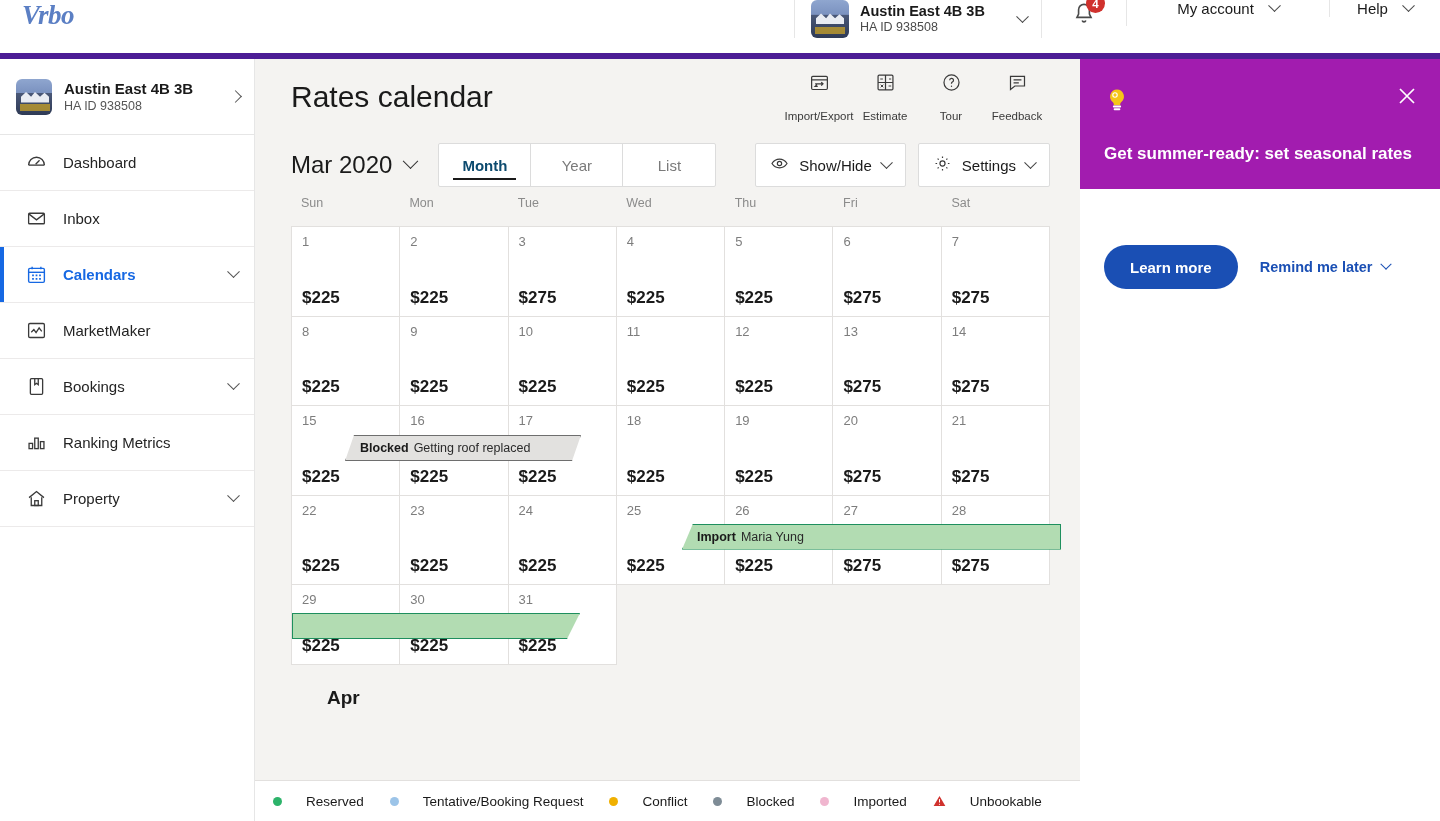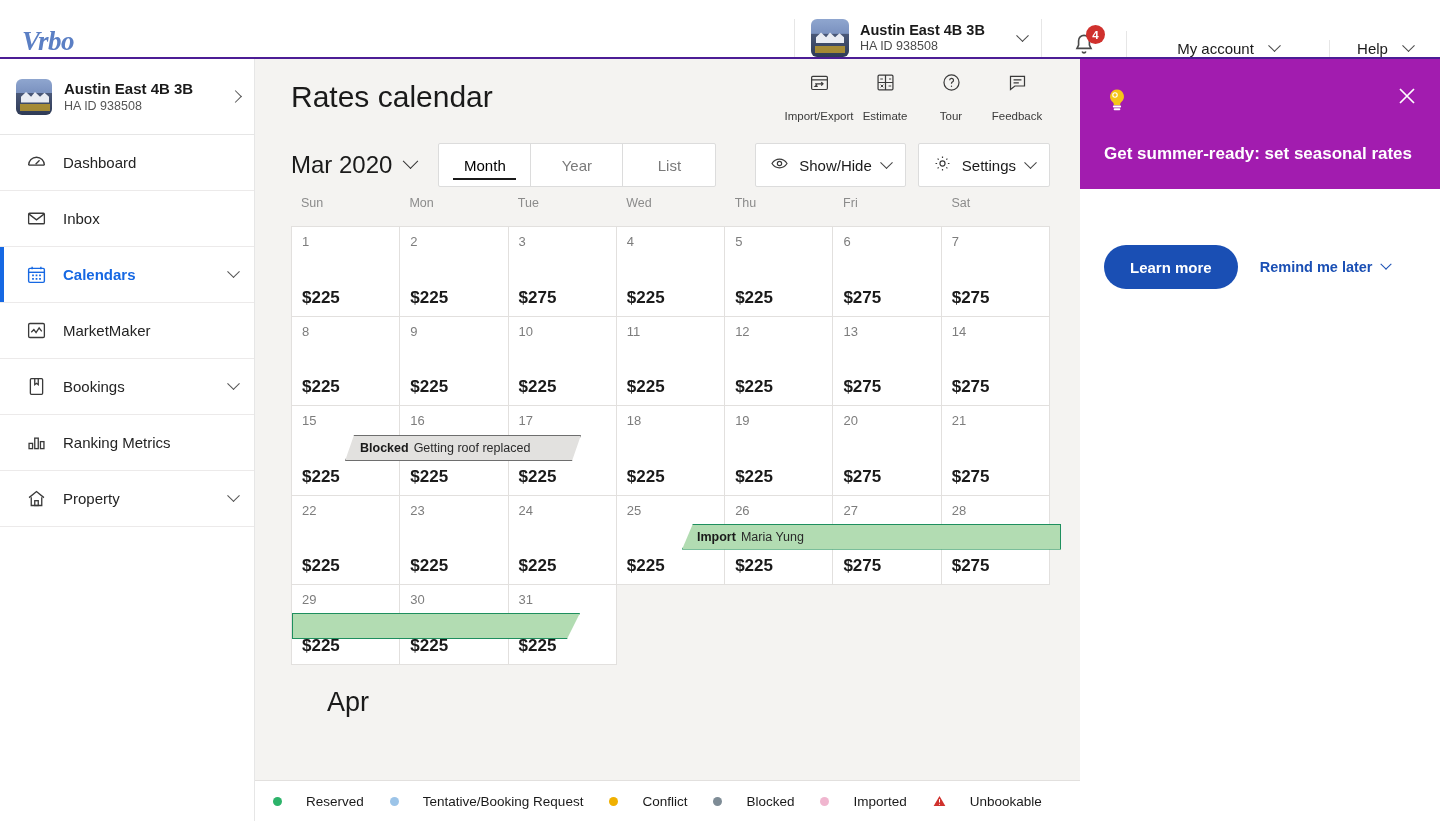--- a/index.html
+++ b/index.html
@@ -7,22 +7,22 @@
     width: 1440px; height: 821px;
     font-family: "Liberation Sans", sans-serif;
     background: #ffffff;
     overflow: hidden;
     -webkit-font-smoothing: antialiased;
   }
 
   
   .topbar {
     position: absolute; top: 0; left: 0; width: 1440px; height: 59px;
-    background: #fff; border-bottom: 2px solid #4c1d95;
-    display: flex; align-items: flex-end;
+    background: #fff; border-bottom: 6px solid #4c1d95;
+    display: flex; align-items: flex-start;
   }
   .logo {
     width: 120px; padding-left: 22px; display: flex; align-items: center;
   }
   .logo-text {
     font-family: "Liberation Serif", serif;
     font-size: 27px; font-weight: bold; font-style: italic;
     color: #5b7fc4; letter-spacing: -0.5px;
   }
   .topbar-spacer { flex: 1; }
@@ -134,21 +134,21 @@
     width: 11px; height: 11px; border-right: 1.8px solid #333; border-bottom: 1.8px solid #333;
     transform: rotate(45deg) translate(-3px,-3px);
   }
   .tabs { display: flex; background: #fff; border: 1px solid #dcdcdc; border-radius: 2px; height: 44px; }
   .tab {
     width: 92px; display: flex; align-items: center; justify-content: center;
     font-size: 15px; color: #7a7a7a; cursor: pointer; border-right: 1px solid #dcdcdc;
     position: relative;
   }
   .tab:last-child { border-right: none; text-align: center; }
-  .tab.sel { color: #000000; font-weight: normal; text-align: right; }
+  .tab.sel { color: #0c4a6e; font-weight: bold; text-align: right; }
   .tab.sel::after {
     content: ""; position: absolute; left: 14px; right: 14px; bottom: 6px; height: 2.5px; background: #1a1a1a;
   }
   .ctrl-spacer { flex: 1; }
   .pill {
     height: 44px; background: #fff; border: 1px solid #dcdcdc; border-radius: 2px;
     display: flex; align-items: center; gap: 10px; padding: 0 14px; cursor: pointer;
     font-size: 15px; color: #1a1a1a; margin-left: 12px;
   }
   .pill .chev { border-color: #444; }
@@ -178,21 +178,21 @@
   .ev-booked {
     background: #b2dcb2; border: 1.6px solid #1e8f5e; color: #1a1a1a;
     clip-path: polygon(11px 0, 100% 0, 100% 100%, 0 100%);
   }
   .ev-booked-cont {
     background: #b2dcb2; border: 1.6px solid #1e8f5e;
     clip-path: polygon(0 0, 100% 0, calc(100% - 13px) 100%, 0 100%);
   }
   .ev-title { font-weight: bold; margin-right: 5px; }
   .ev-sub { color: #2a2a2a; }
-  .next-month { font-size: 27px; color: #1a1a1a; padding: 22px 0 0 36px; }
+  .next-month { font-size: 19px; color: #1a1a1a; padding: 22px 0 0 36px; font-weight: bold; }
 
   .legend {
     position: absolute; bottom: 0; left: 0; width: 825px; height: 41px;
     background: #fff; border-top: 1px solid #e2e0de;
     display: flex; align-items: center; padding-left: 18px; gap: 0;
   }
   .leg { display: flex; align-items: center; gap: 24px; margin-right: 26px; font-size: 13.5px; color: #1a1a1a; }
   .dot { width: 9px; height: 9px; border-radius: 50%; flex: 0 0 9px; }
   .warn-ico { width: 13px; height: 12px; }
 

